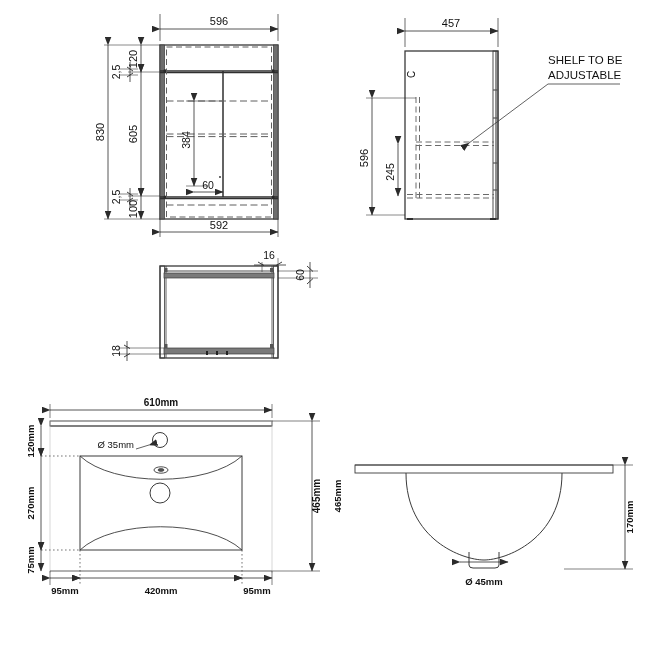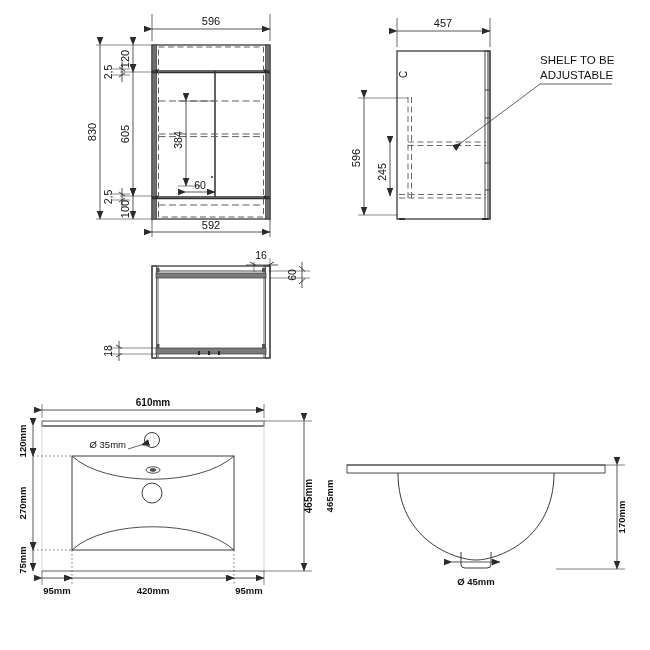--- a/index.html
+++ b/index.html
@@ -3,21 +3,21 @@
 <meta charset="utf-8">
 <title>Vanity Unit Technical Drawing</title>
 <style>
   html,body{margin:0;padding:0;background:#ffffff;}
   body{
     width:650px;height:650px;
     font-family:"Liberation Sans", sans-serif;
     color:#1a1a1a;
     overflow:hidden;
   }
-  #sheet{position:relative;width:604px;height:650px;background:#fff;}
+  #sheet{position:relative;width:604px;height:650px;background:#fff;padding-left:8px;}
   svg{display:block;}
   text{font-family:"Liberation Sans", sans-serif;fill:#111;}
 </style>
 </head>
 <body>
 
 <div id="sheet">
 <svg width="650" height="650" viewBox="0 0 650 650">
   <defs>
     <marker id="ah" markerWidth="9" markerHeight="7" refX="8.5" refY="3.5" orient="auto" markerUnits="userSpaceOnUse">

